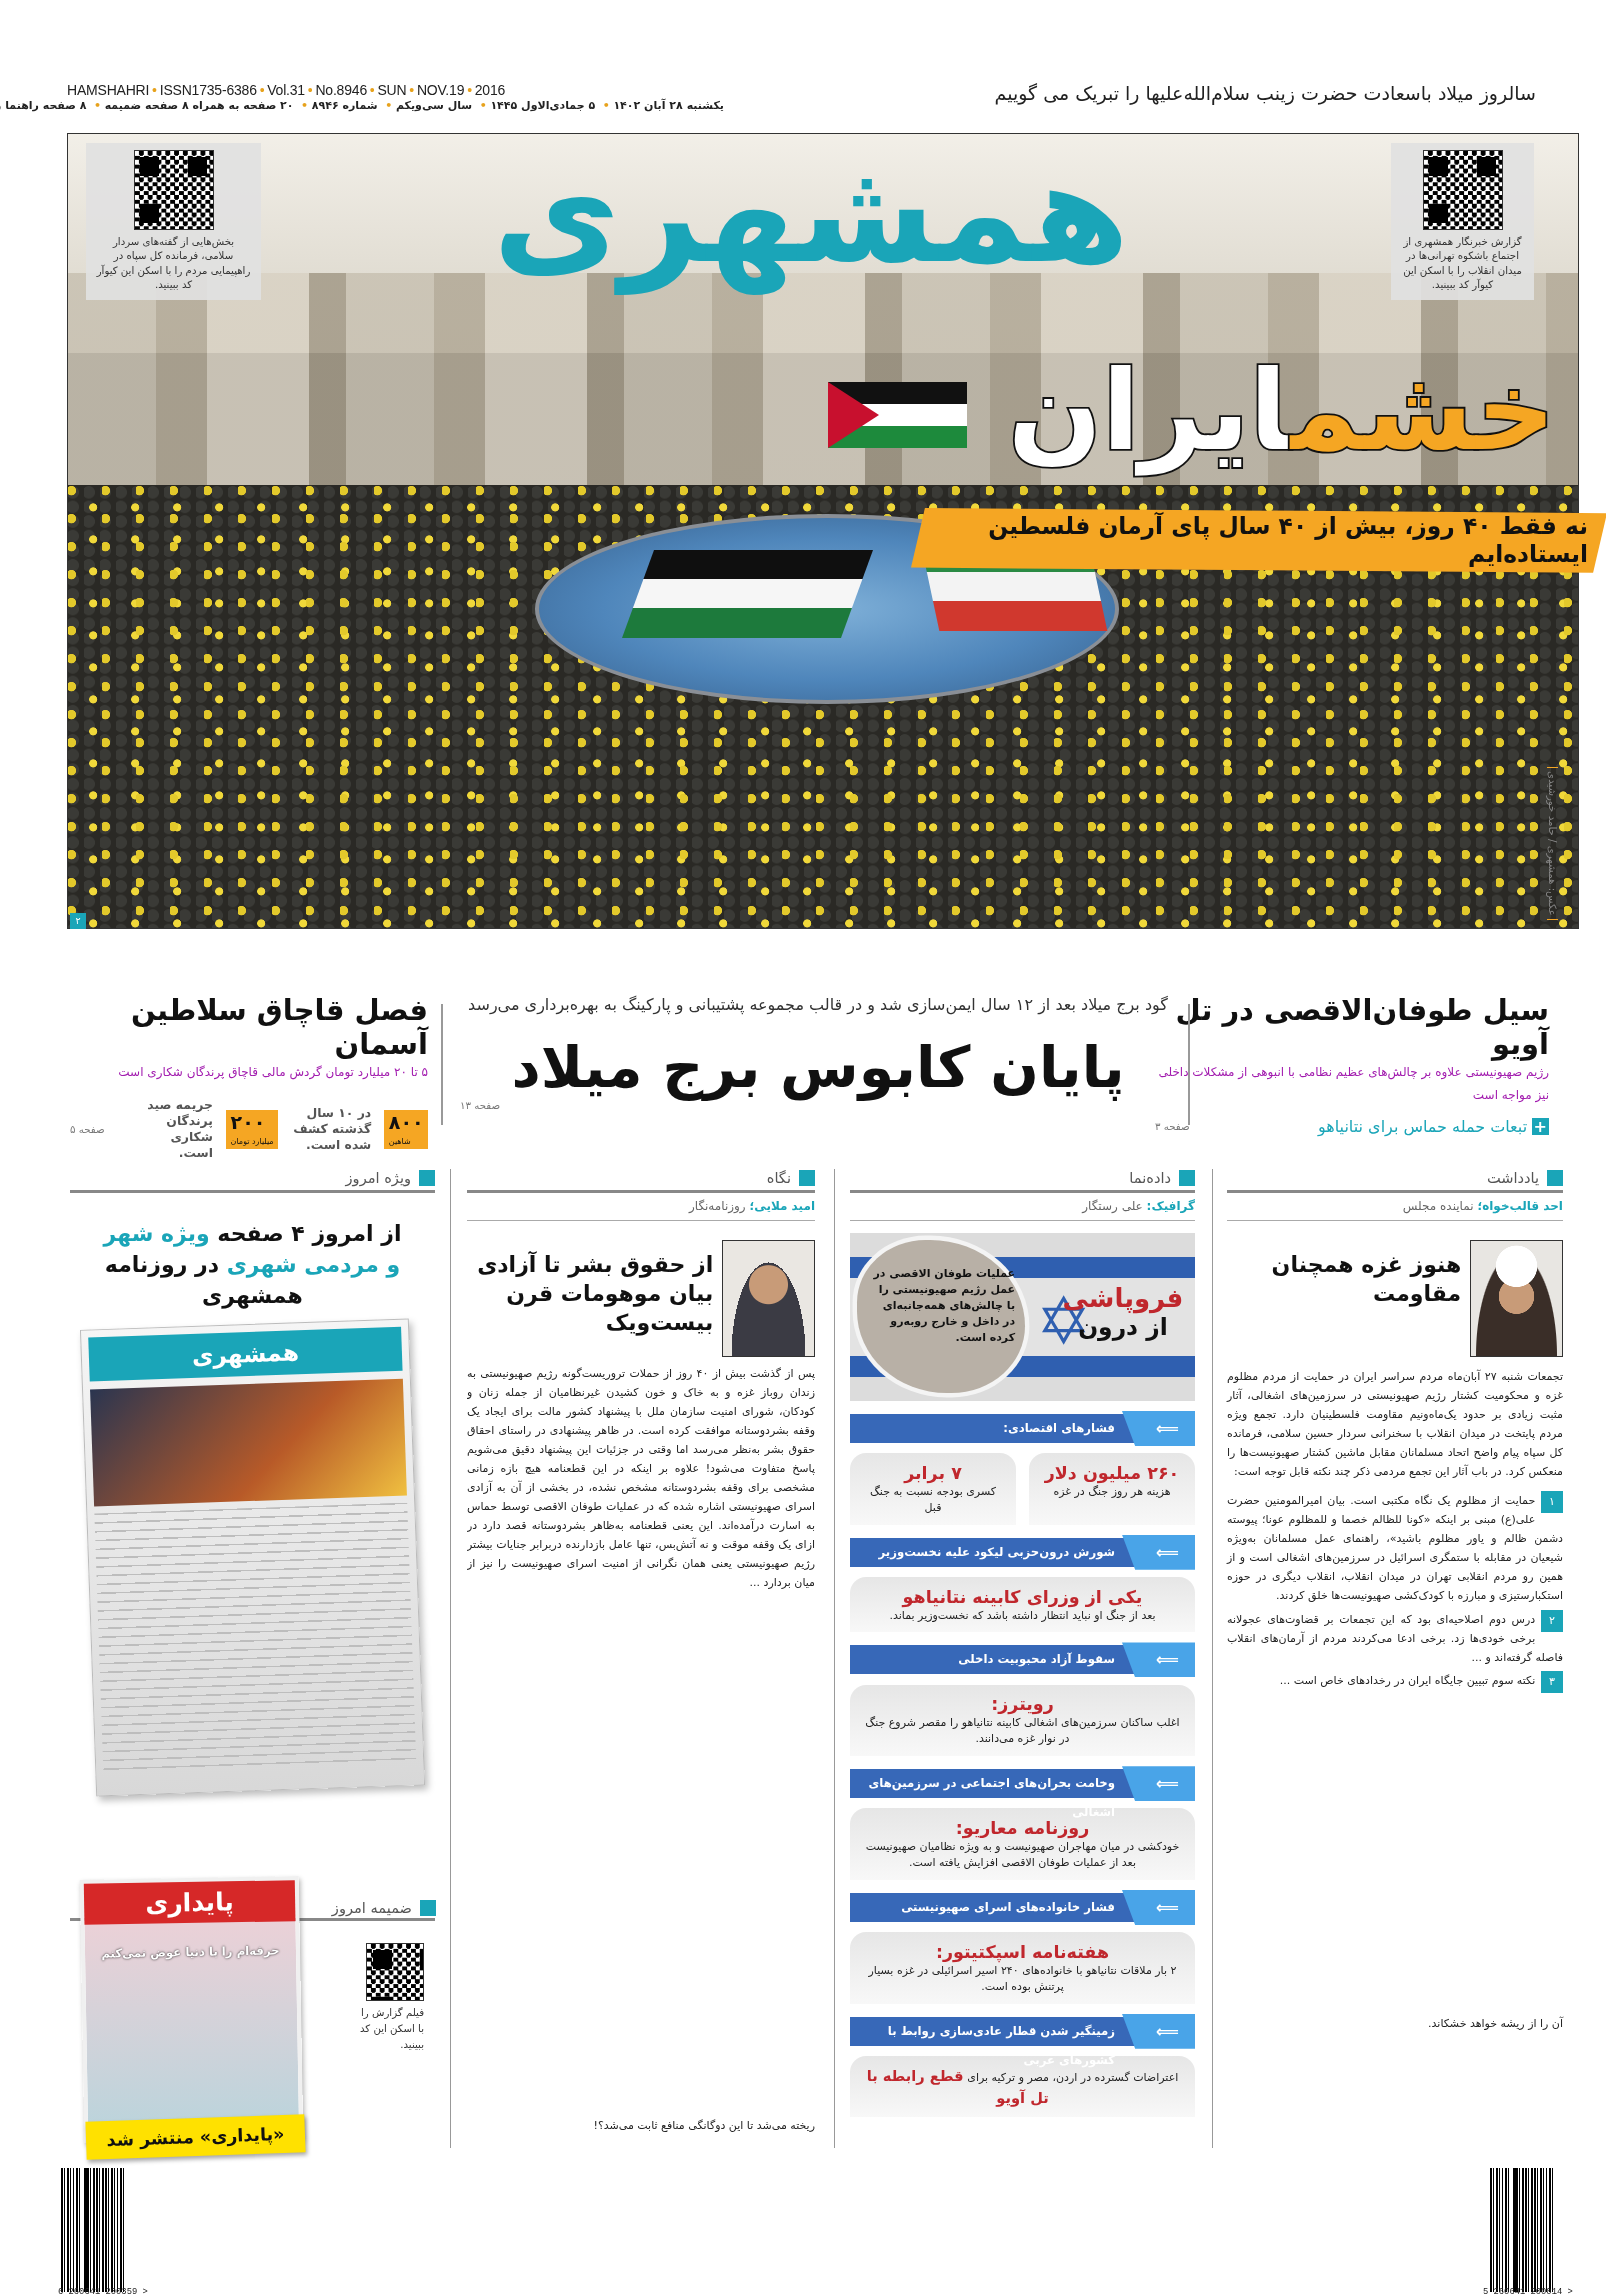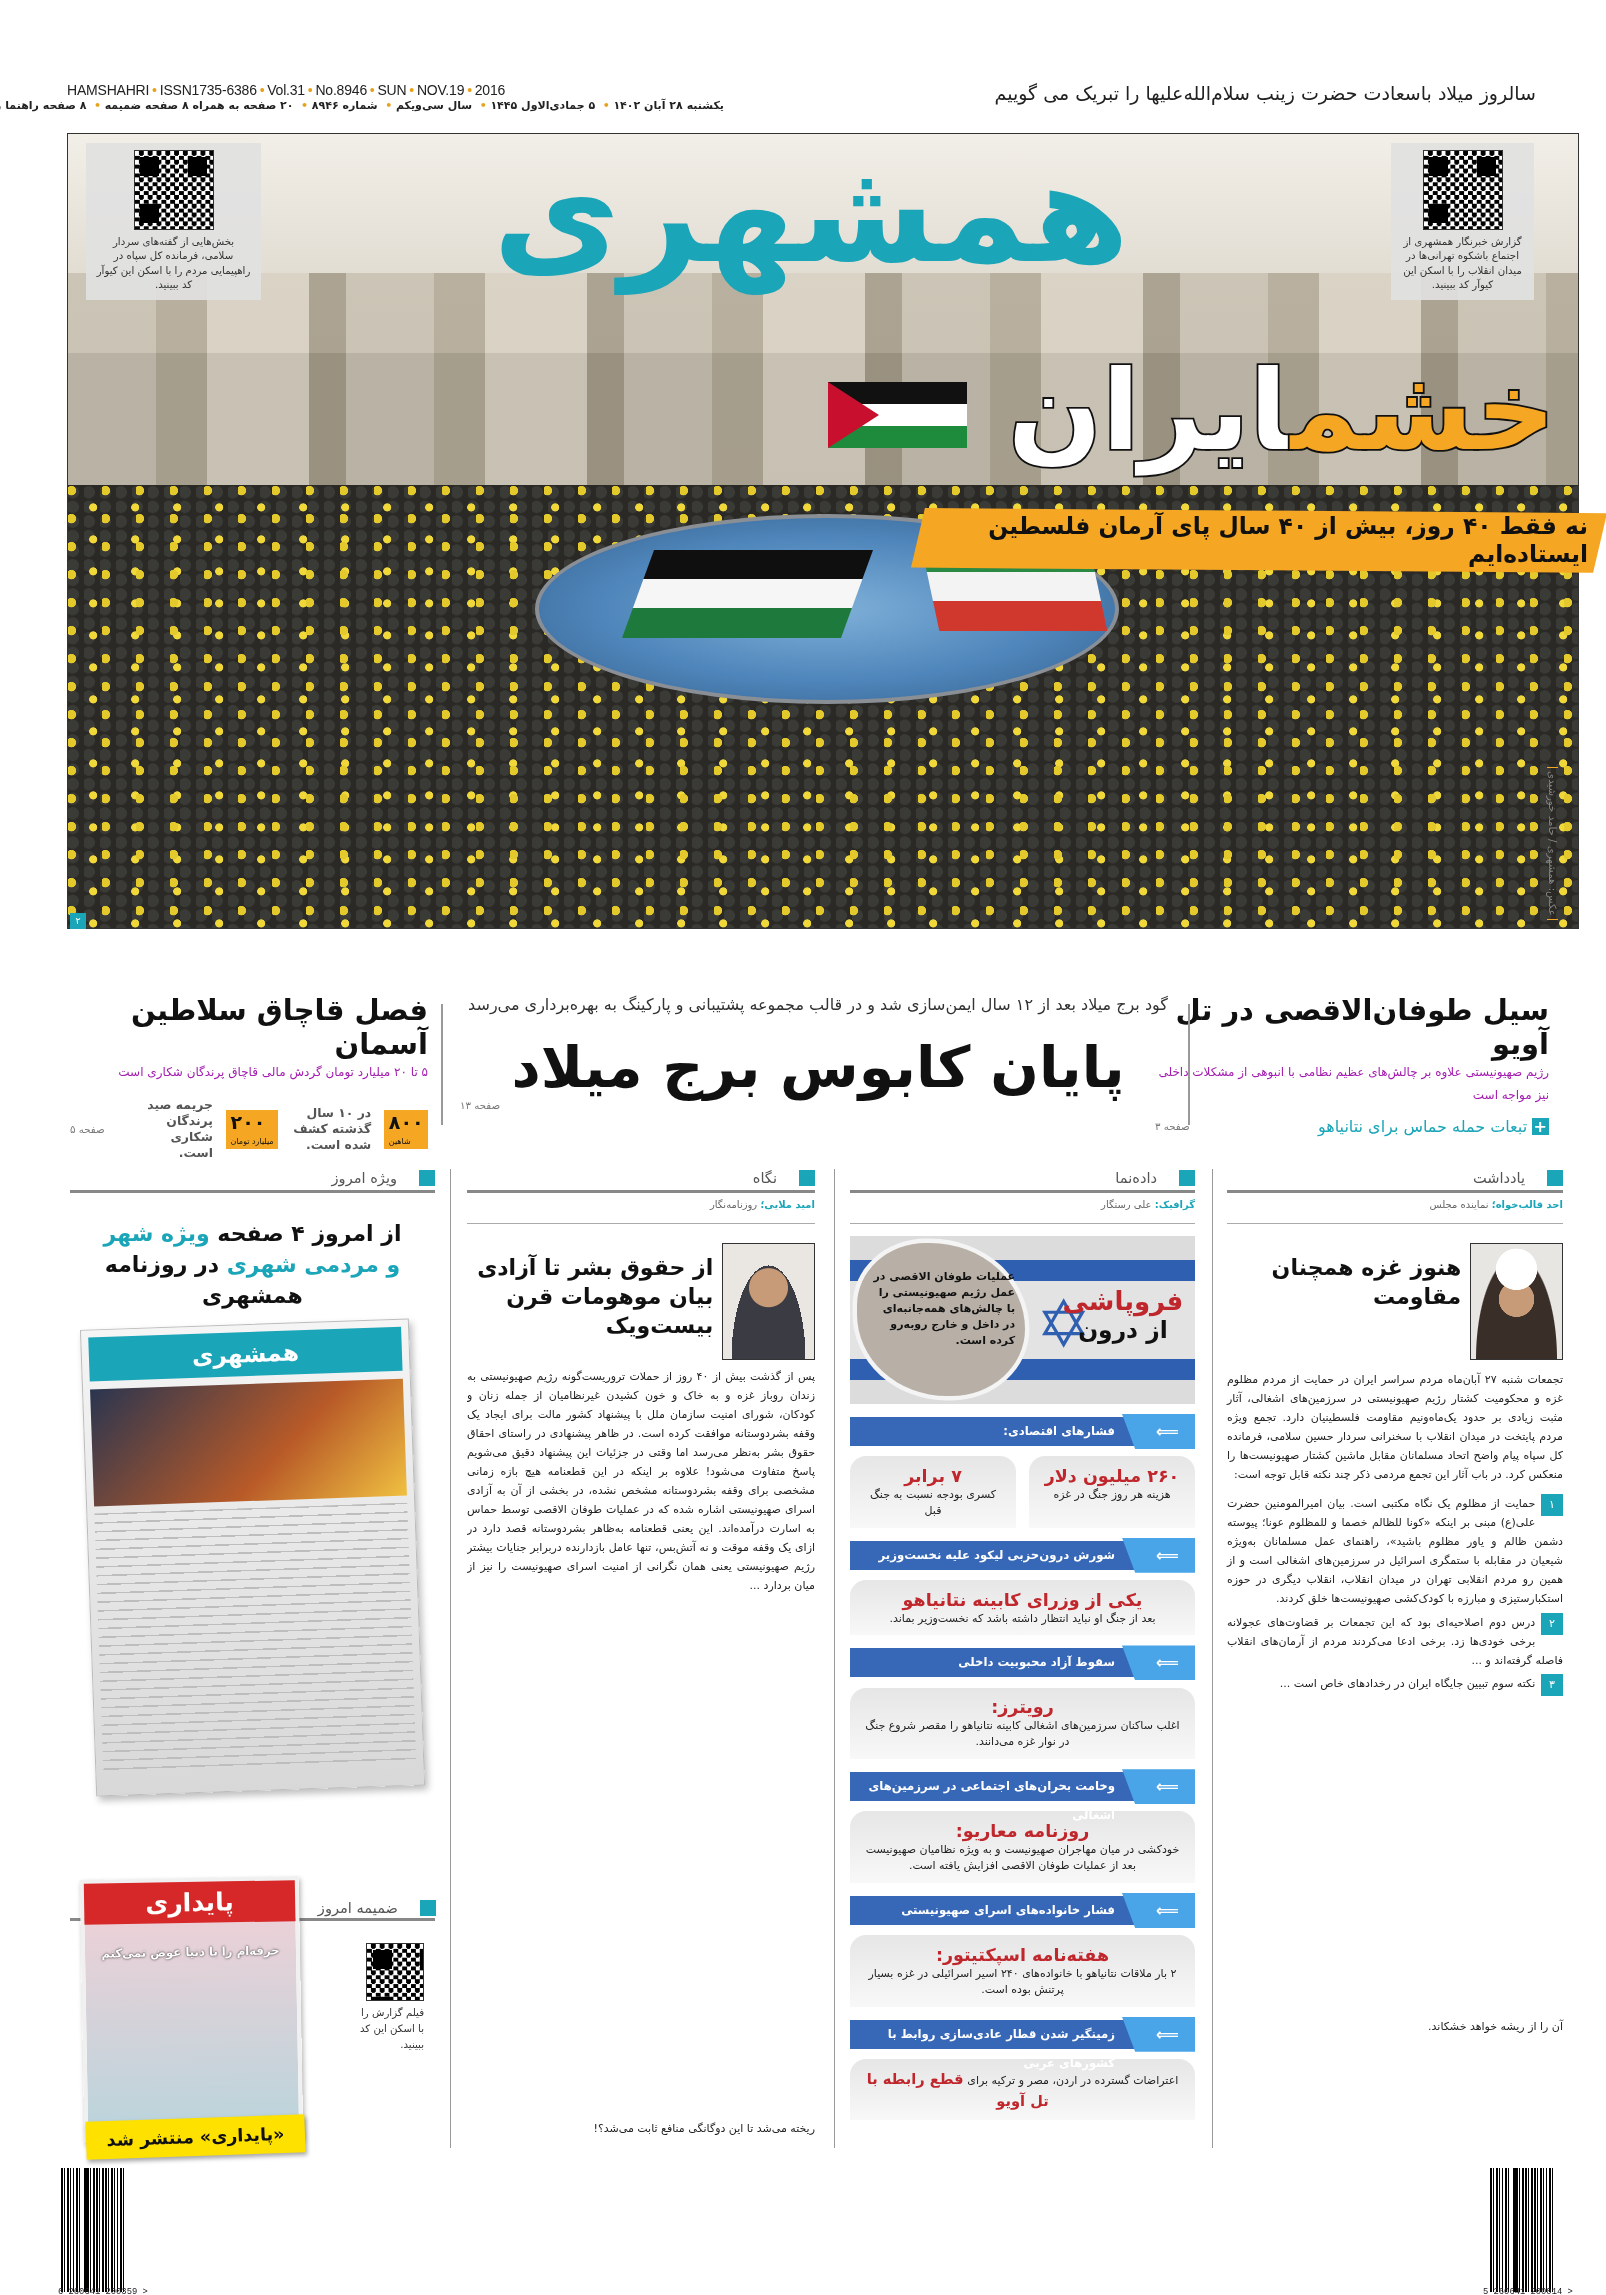--- a/index.html
+++ b/index.html
@@ -70,24 +70,24 @@
   .page-ref{font-size:10.2px;color:#777}
   .vsep{position:absolute;top:1004px;width:1.5px;height:121px;background:#999}
   .plus{display:inline-block;width:17.5px;height:17.5px;background:#1aa5b8;color:#fff;text-align:center;line-height:17.5px;font-weight:bold;margin-left:4.4px}
   .stat{display:inline-block;background:#f5a623;text-align:left;padding:1.5px 4.4px;vertical-align:middle}
   .stat b{display:block;font-size:19px;line-height:22px;color:#111}
   .stat small{font-size:8px;color:#111}
   .stat-txt{display:inline-block;font-size:12.4px;font-weight:bold;color:#555;vertical-align:middle;line-height:16px;margin:0 4.4px}
 
   
   .col{position:absolute;top:1169px;direction:rtl}
-  .sec-label{display:flex;align-items:center;gap:22px;font-size:14.6px;color:#555;justify-content:flex-start}
+  .sec-label{display:flex;align-items:center;gap:8px;font-size:14.6px;color:#555;justify-content:flex-start}
   .sec-label .sq{width:16px;height:16px;background:#1aa5b8}
   .sec-rule{height:2.9px;background:#888;margin:4.4px 0 5.8px}
-  .byline{font-size:10px;color:#666;padding-bottom:13px;border-bottom:0.7px solid #aaa}
+  .byline{font-size:12px;color:#666;padding-bottom:7px;border-bottom:0.7px solid #aaa}
   .byline b{color:#1aa5b8}
   .col-rule{position:absolute;top:1169px;width:0.7px;height:979px;background:#999}
   .portrait{width:93px;height:117px;border:0.7px solid #333;background:
       radial-gradient(circle at 50% 38%,#c89b78 0 19px,transparent 20px),
       radial-gradient(ellipse at 50% 100%,#3b3b44 0 37px,transparent 37px),#eae7e2;float:right;margin:0 0 4.4px 8.8px}
   .portrait.cleric{background:
       radial-gradient(circle at 50% 22%,#fff 0 20.4px,transparent 21px),
       radial-gradient(circle at 50% 48%,#c89b78 0 17.5px,transparent 18px),
       radial-gradient(ellipse at 50% 100%,#3a2e28 0 40px,transparent 41px),#e8e6e2}
   .op-title{font-size:22px;font-weight:bold;line-height:29px;color:#111;text-align:right}

